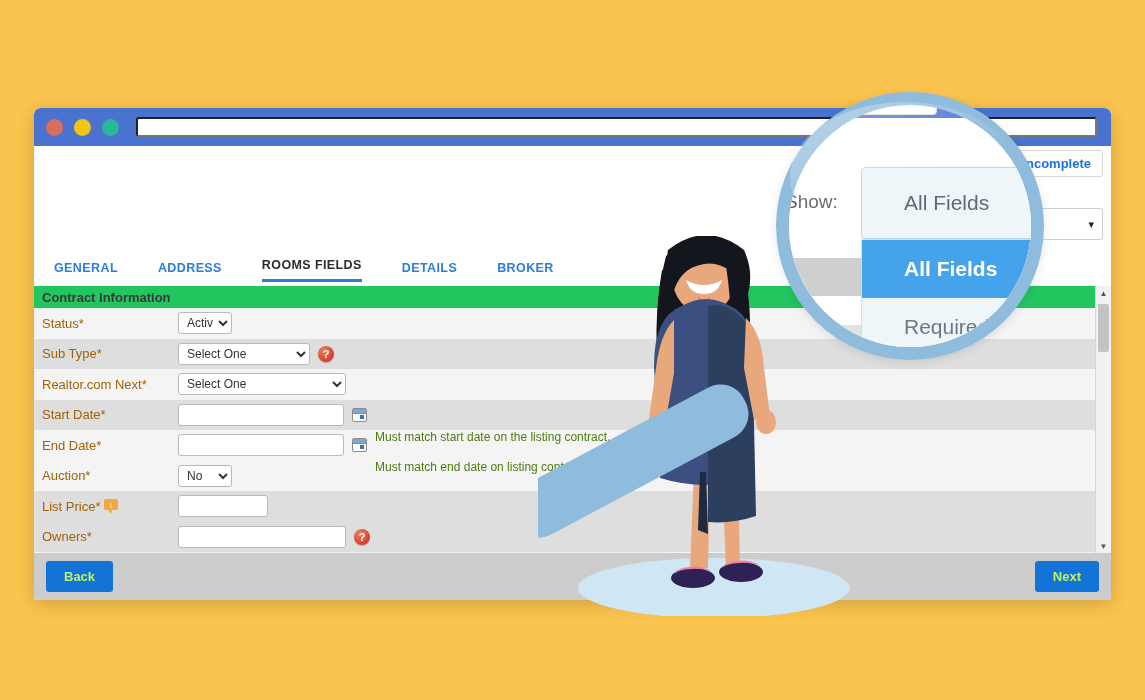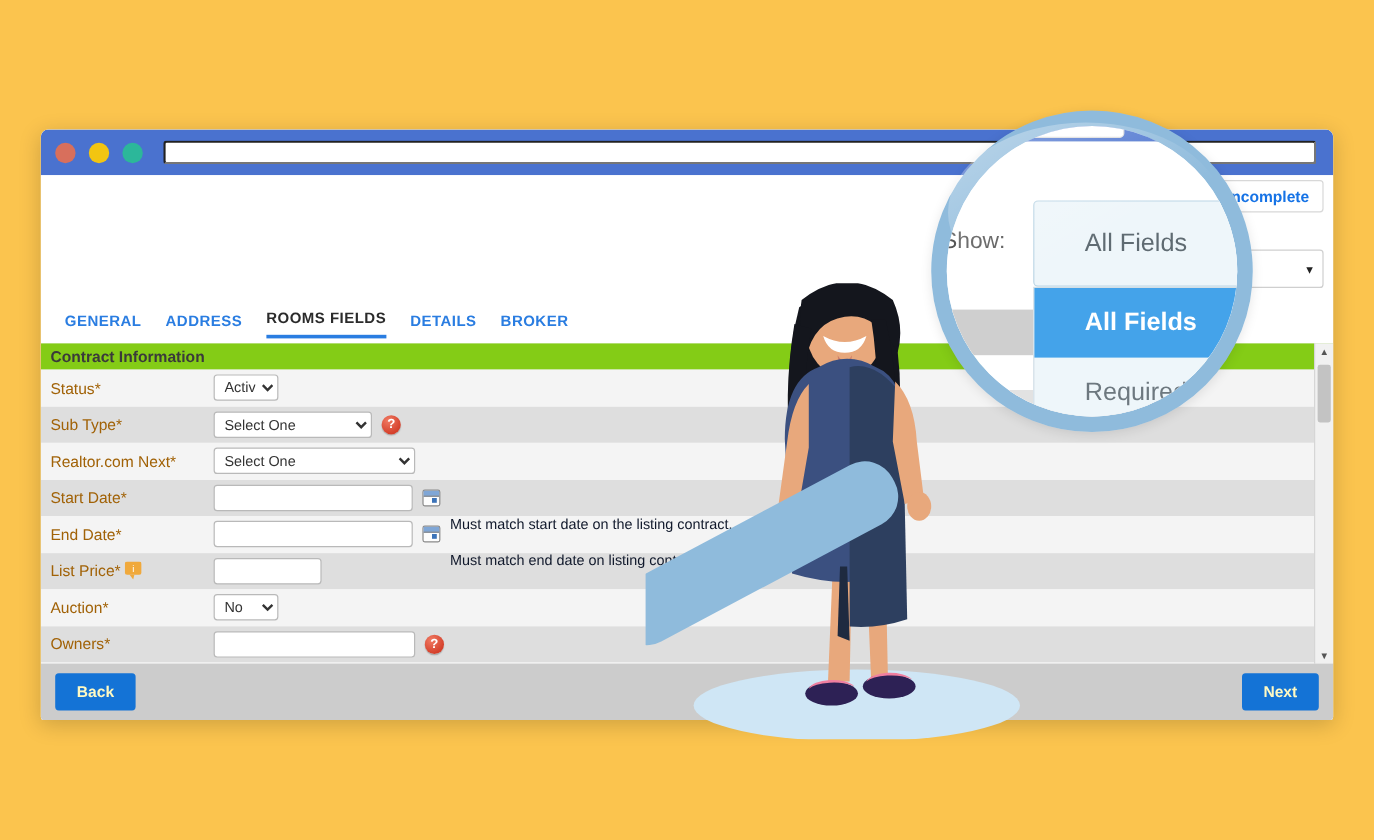--- a/index.html
+++ b/index.html
@@ -63,33 +63,33 @@
     width: 100px; height: 32px; background: #fff;
     border: 1px solid #cfcfcf; border-radius: 3px;
     display: flex; align-items: center; justify-content: flex-end;
     padding-right: 8px; font-size: 13px; color: #333; cursor: pointer;
   }
   .chev { font-size: 11px; color: #222; }
 
   
   .tabs {
     position: absolute; left: 20px; top: 112px; right: 0;
-    display: flex; gap: 20px; align-items: flex-end;
+    display: flex; gap: 40px; align-items: flex-end;
     font-size: 12.5px; font-weight: bold; letter-spacing: .4px;
   }
   .tab { color: #2a7de1; padding-bottom: 7px; cursor: pointer; white-space: nowrap; }
   .tab.active { color: #2b2b2b; border-bottom: 3px solid #2a7de1; }
 
   
   .formwrap {
     position: absolute; left: 0; top: 140px; right: 0; bottom: 47px;
     overflow: hidden; background: #f4f4f4;
   }
   .section-head {
-    background: #84cc16; color: #3a3a3a; font-size: 13px; font-weight: bold;
+    background: #22c55e; color: #3a3a3a; font-size: 13px; font-weight: bold;
     padding: 4px 8px; height: 22px;
   }
   .row {
     display: flex; align-items: center; height: 30.5px;
     padding-left: 8px;
   }
   .row.odd { background: #f4f4f4; }
   .row.even { background: #dedede; align-items: center; }
   .lbl { width: 136px; font-size: 13px; color: #444; flex: none; }
   .lbl.req { color: #a16207; }
@@ -121,21 +121,21 @@
     position: relative;
   }
   .cal-icon:before {
     content:""; position:absolute; left:0; right:0; top:0; height:4px;
     background:#7fa6d6; border-bottom:1px solid #8a8a8a;
   }
   .cal-icon:after {
     content:""; position:absolute; right:2px; bottom:2px;
     width:4px; height:4px; background:#3c73b8;
   }
-  .hint { font-size: 12px; color: #0f172a; white-space: nowrap; margin-top: 44px; }
+  .hint { font-size: 12px; color: #4d7c0f; white-space: nowrap; margin-top: 44px; }
 
   
   .vscroll {
     position: absolute; right: 0; top: 140px; bottom: 47px; width: 16px;
     background: #f1f1f1; border-left: 1px solid #d6d6d6;
   }
   .vs-arrow {
     position: absolute; left: 0; right: 0; height: 14px;
     display: flex; align-items: center; justify-content: center;
     font-size: 8px; color: #555; cursor: pointer;
@@ -147,21 +147,21 @@
   }
 
   
   .footer {
     position: absolute; left: 0; right: 0; bottom: 0; height: 47px;
     background: #cccccc;
     display: flex; align-items: center; justify-content: space-between;
     padding: 0 12px;
   }
   .btn-primary {
-    background: #1473d6; color: #fef9c3; border: none; border-radius: 3px;
+    background: #1473d6; color: #bef264; border: none; border-radius: 3px;
     font-size: 13px; font-weight: bold; padding: 8px 18px; cursor: pointer;
     font-family: "Liberation Sans", sans-serif;
   }
 
   
   .illus { position: absolute; left: 538px; top: 236px; width: 330px; height: 380px; z-index: 6; pointer-events: none; }
 
   
   .magnifier { position: absolute; left: 760px; top: 76px; width: 300px; height: 300px; z-index: 8; }
   .mag-lens {
@@ -275,34 +275,34 @@
             </div>
           </div>
           <div class="row odd">
             <div class="lbl req">End Date*</div>
             <div class="field">
               <input class="ctl w-xxl" style="">
               <span class="cal-icon"></span>
               <span class="hint">Must match end date on listing contract or extension.</span>
             </div>
           </div>
+          <div class="row odd">
+            <div class="lbl req">Auction*</div>
+            <div class="field">
+              <select class="ctl w-sm"><option>No</option></select>
+            </div>
+          </div>
           <div class="row even">
             <div class="lbl req">List Price*<span class="info-icon"><svg viewBox="0 0 14 15" width="14" height="15">
                   <rect x="0" y="0" width="14" height="11" rx="2" fill="#f0a93c"></rect>
                   <path d="M4 11 l3 4 l1 -4 z" fill="#f0a93c"></path>
                   <text x="7" y="9" font-size="8" fill="#fff" text-anchor="middle" font-family="Liberation Sans">i</text>
                 </svg></span></div>
             <div class="field">
               <input class="ctl w-xl" style="">
-            </div>
-          </div>
-          <div class="row odd">
-            <div class="lbl req">Auction*</div>
-            <div class="field">
-              <select class="ctl w-sm"><option>No</option></select>
             </div>
           </div>
           <div class="row even">
             <div class="lbl req">Owners*</div>
             <div class="field">
               <input class="ctl w-lg" style="">
               <span class="help-icon">?</span>
             </div>
           </div>
           <div class="row odd"></div>

